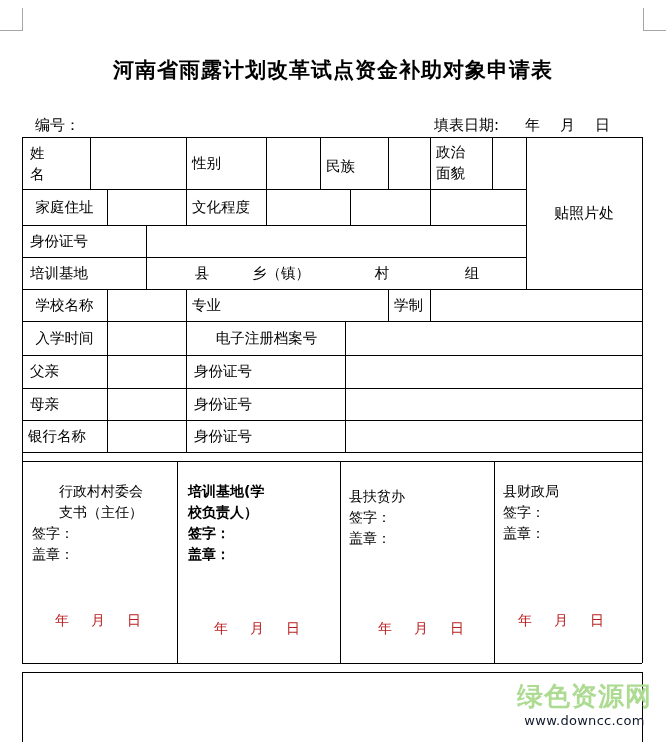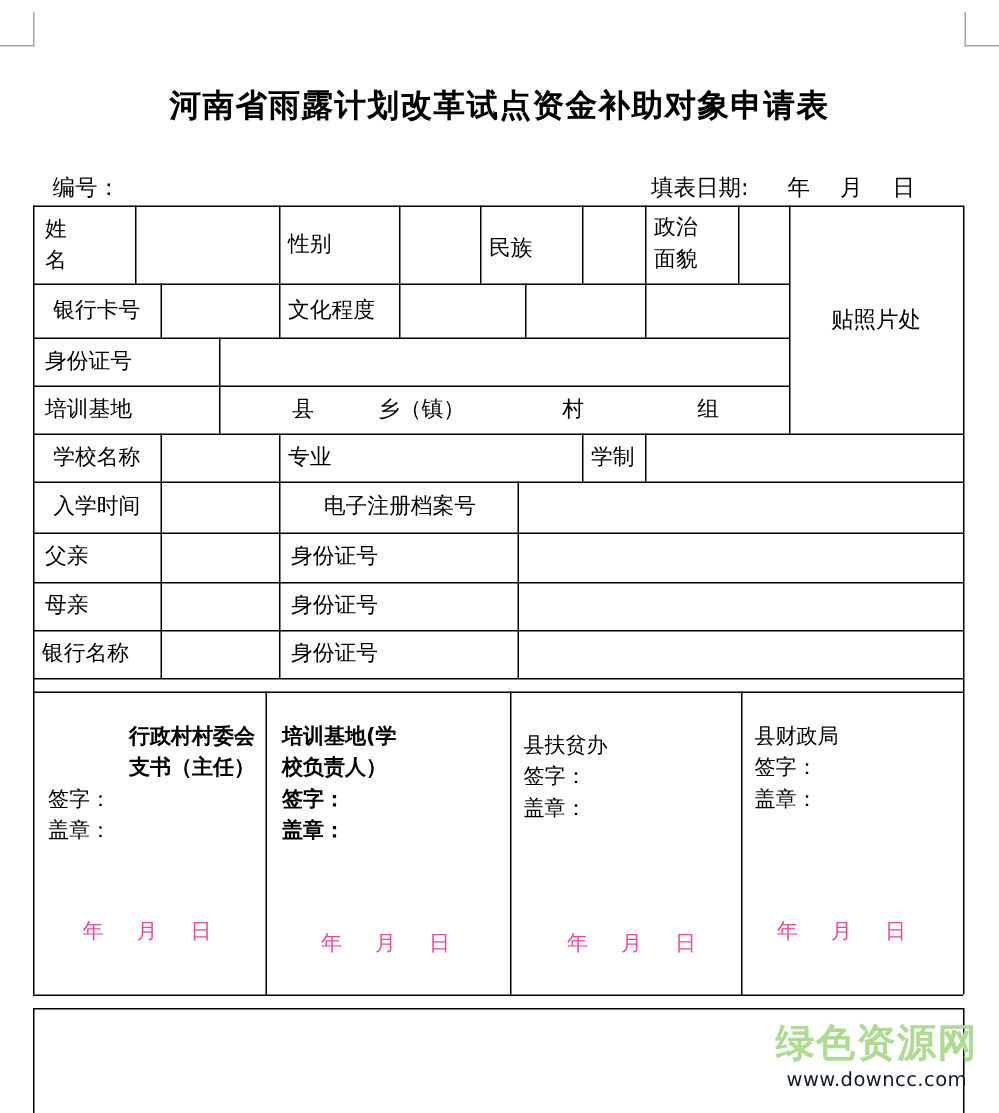--- a/index.html
+++ b/index.html
@@ -35,23 +35,23 @@
   
   .c{position:absolute;font-size:14.5px;color:#000;line-height:1.12;
      display:flex;align-items:center;white-space:nowrap;}
   .c.ctr{justify-content:center;text-align:center;}
   .c.lft{justify-content:flex-start;}
   .c.stk{display:block;}          
   .c.top{align-items:flex-start;}
 
   
   .sig{position:absolute;font-size:14px;color:#000;line-height:1.5;}
-  .sig .hd{text-align:right;font-weight:bold;}
+  .sig .hd{text-align:center;font-weight:normal;}
   .sig .hl{text-align:left;}
-  .sigdate{position:absolute;font-size:14px;color:#ec4899;white-space:nowrap;}
+  .sigdate{position:absolute;font-size:14px;color:#b91c1c;white-space:nowrap;}
   .sigdate .g{display:inline-block;width:22px;}
 
   
   .wm{position:absolute;right:14px;bottom:14px;text-align:center;
       font-family:"DejaVu Sans","Liberation Sans",sans-serif;}
   .wm .cn{font-size:26px;font-weight:bold;color:#addb92;letter-spacing:1px;line-height:1.1;}
   .wm .url{font-size:13px;color:#0f172a;letter-spacing:.3px;margin-top:2px;}
 </style>
 </head>
 <body>
@@ -126,21 +126,21 @@
 
   <div class="c stk top" style="left:30px;top:143px;width:56px;height:42px;line-height:21px;">姓<br>名</div>
   <div class="c lft" style="left:94px;top:137px;width:88px;height:52px;"></div>
   <div class="c lft" style="left:192px;top:137px;width:70px;height:52px;text-align:right;">性别</div>
   <div class="c lft" style="left:270px;top:137px;width:46px;height:52px;"></div>
   <div class="c lft" style="left:326px;top:144px;width:60px;height:45px;">民族</div>
   <div class="c lft" style="left:392px;top:137px;width:34px;height:52px;"></div>
   <div class="c stk top" style="left:436px;top:142px;width:54px;height:44px;line-height:21px;">政治<br>面貌</div>
   <div class="c lft" style="left:496px;top:137px;width:26px;height:52px;"></div>
 
-  <div class="c ctr" style="left:24px;top:189px;width:81px;height:36px;">银行卡号</div>
+  <div class="c ctr" style="left:24px;top:189px;width:81px;height:36px;">家庭住址</div>
   <div class="c lft" style="left:111px;top:189px;width:72px;height:36px;"></div>
   <div class="c lft" style="left:192px;top:189px;width:72px;height:36px;">文化程度</div>
   <div class="c lft" style="left:270px;top:189px;width:76px;height:36px;"></div>
   <div class="c lft" style="left:434px;top:189px;width:90px;height:36px;"></div>
 
   <div class="c lft" style="left:30px;top:225px;width:112px;height:32px;">身份证号</div>
   <div class="c lft" style="left:150px;top:225px;width:372px;height:32px;"></div>
 
   <div class="c lft" style="left:30px;top:257px;width:112px;height:32px;">培训基地</div>
   <div class="c ctr" style="left:182px;top:257px;width:40px;height:32px;">县</div>
@@ -190,21 +190,21 @@
   <div class="sig" style="left:188px;top:481px;width:144px;font-weight:bold;">
     <div class="hl">培训基地(学</div>
     <div class="hl">校负责人）</div>
     <div class="hl">签字：</div>
     <div class="hl">盖章：</div>
   </div>
   <div class="sigdate" style="left:214px;top:620px;">
     <span>年</span><span class="g"></span><span>月</span><span class="g"></span><span>日</span>
   </div>
 
-  <div class="sig" style="left:349px;top:487px;width:138px;">
+  <div class="sig" style="left:349px;top:487px;width:138px;font-family:Liberation Mono, monospace;">
     <div class="hl">县扶贫办</div>
     <div class="hl">签字：</div>
     <div class="hl">盖章：</div>
   </div>
   <div class="sigdate" style="left:378px;top:620px;">
     <span>年</span><span class="g"></span><span>月</span><span class="g"></span><span>日</span>
   </div>
 
   <div class="sig" style="left:503px;top:481px;width:132px;">
     <div class="hl">县财政局</div>

